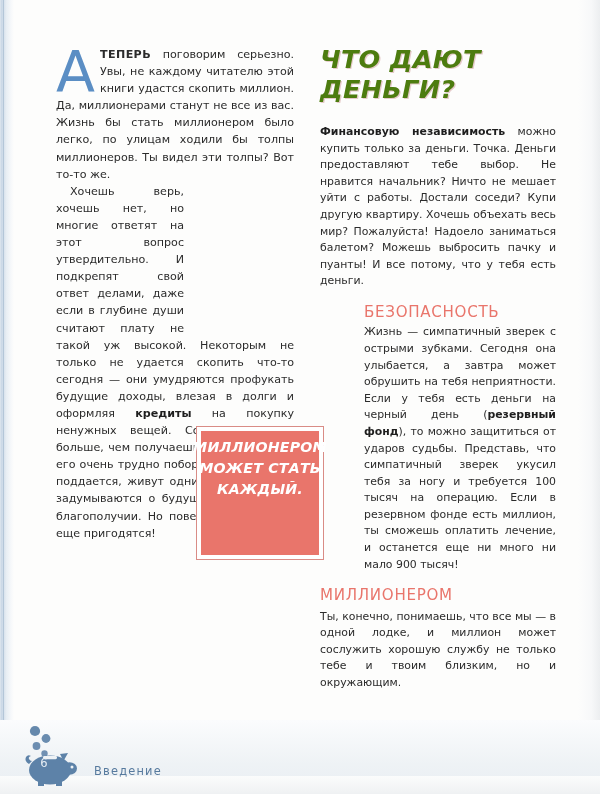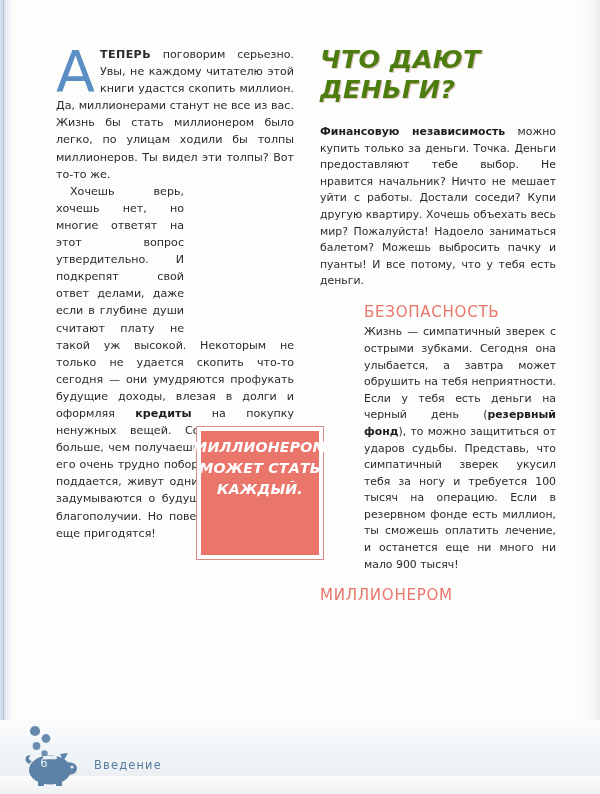--- a/index.html
+++ b/index.html
@@ -194,21 +194,21 @@
     height: 66px;
     display: flex;
     align-items: flex-end;
   }
   .piggy { position: relative; width: 66px; height: 66px; }
   .footer-label {
     font-family: "DejaVu Sans", "Liberation Sans", sans-serif;
     font-size: 11.4px;
     letter-spacing: 1.2px;
     color: #577a9e;
-    margin: 0 0 14px 10px;
+    margin: 0 0 8px 10px;
   }
   .page-number {
     position: absolute;
     left: 0; top: 0;
     width: 66px; height: 66px;
     display: flex;
     align-items: center;
     justify-content: center;
     pointer-events: none;
   }
@@ -264,20 +264,21 @@
 
     <div class="section-block safety-wrap">
       <h2 class="section-head">БЕЗОПАСНОСТЬ</h2>
       <p class="rt"><span>Жизнь — симпатичный зверек с острыми зубками. Сегодня она улыбается, а завтра может обрушить на тебя неприятности. Если у тебя есть деньги на черный день (</span><b>резервный фонд</b><span>), то можно защититься от ударов судьбы. Представь, что симпатичный зверек укусил тебя за ногу и требуется 100 тысяч на операцию. Если в резервном фонде есть миллион, ты сможешь оплатить лечение, и останется еще ни много ни мало 900 тысяч!</span></p>
     </div>
 
     <div class="section-block">
       <h2 class="section-head two-line">
         <span style="display:block">МИЛЛИОНЕРОМ</span>
       </h2>
+      <p class="rt">Ты, конечно, понимаешь, что все мы — в одной лодке, и миллион может сослужить хорошую службу не только тебе и твоим близким, но и окружающим.</p>
     </div>
 
   </div>
 
   <div class="footer">
     <div class="piggy">
       <svg viewBox="0 0 66 66" width="66" height="66" aria-hidden="true">
         <g fill="#5d82a8">
           <circle cx="17" cy="11" r="5.1" opacity="0.95"></circle>
           <circle cx="28" cy="18.5" r="4.4" opacity="0.92"></circle>

